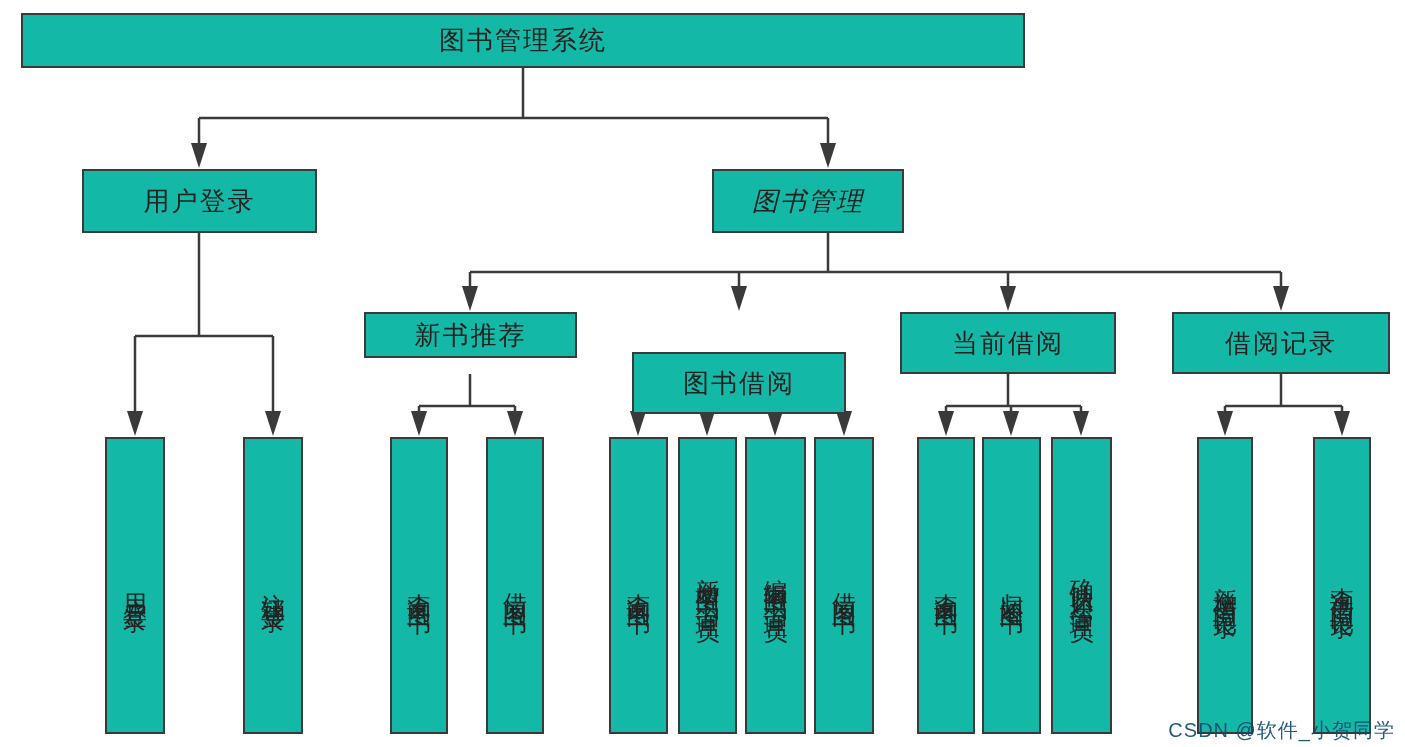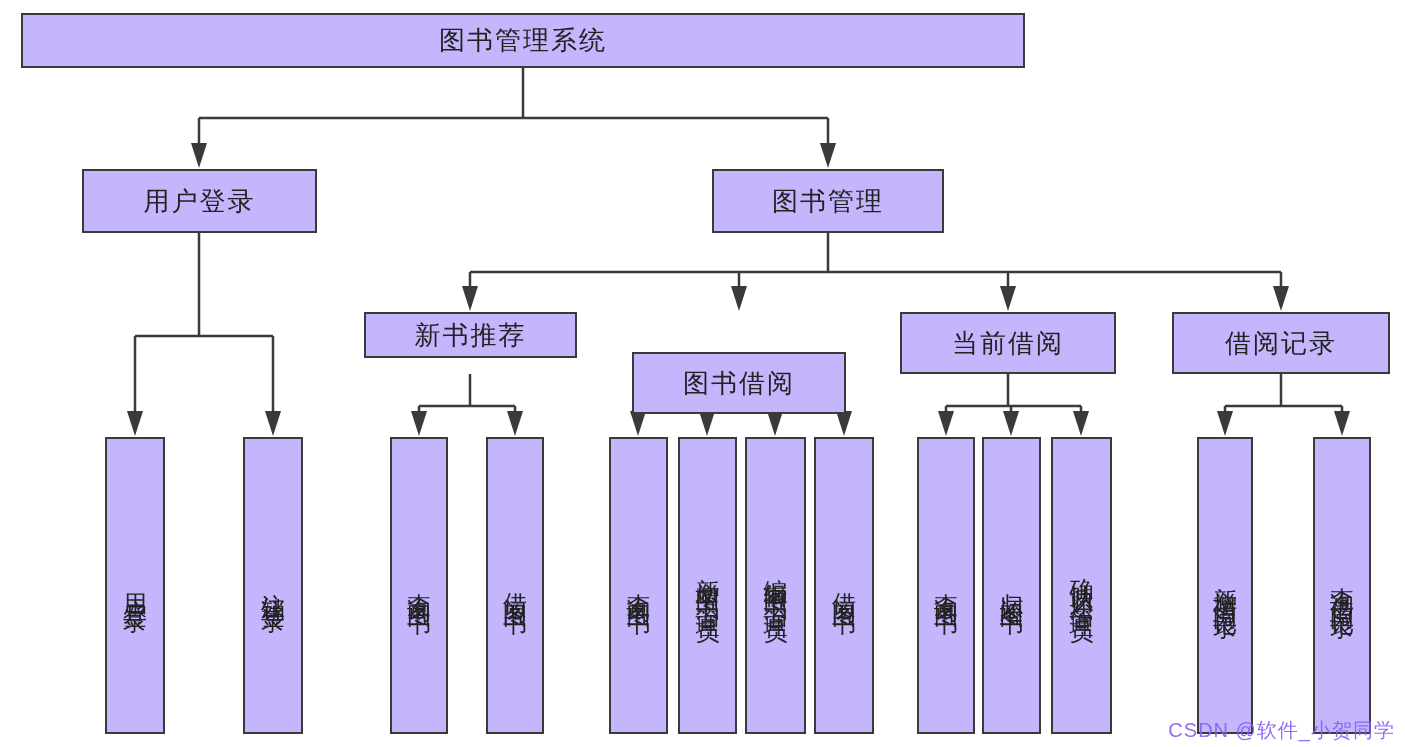--- a/index.html
+++ b/index.html
@@ -14,21 +14,21 @@
   }
   .connectors {
     position: absolute;
     left: 0; top: 0;
     width: 1405px; height: 747px;
     z-index: 0;
   }
   .node {
     position: absolute;
     box-sizing: border-box;
-    background: #c4b5fd;
+    background: #14b8a6;
     border: 2.5px solid #3a3a3a;
     display: flex;
     align-items: center;
     justify-content: center;
     z-index: 1;
     font-size: 26px;
     letter-spacing: 2px;
     color: #222222;
     white-space: nowrap;
   }
@@ -40,21 +40,21 @@
     line-height: 1;
     white-space: normal;
   }
   .watermark {
     position: absolute;
     right: 10px;
     top: 717px;
     z-index: 2;
     font-size: 20px;
     letter-spacing: 1px;
-    color: #8b5cf6;
+    color: #0c4a6e;
     opacity: 0.9;
     white-space: nowrap;
   }
 </style>
 </head>
 <body>
 
 <div class="canvas">
 
   <svg class="connectors" viewBox="0 0 1405 747" xmlns="http://www.w3.org/2000/svg">
@@ -84,21 +84,21 @@
       <polygon points="1003,411 1019,411 1011,436"></polygon>
       <polygon points="1073,411 1089,411 1081,436"></polygon>
       <polygon points="1217,411 1233,411 1225,436"></polygon>
       <polygon points="1334,411 1350,411 1342,436"></polygon>
     </g>
   </svg>
 
   <div class="node" style="left:21px; top:13px; width:1004px; height:55px;">图书管理系统</div>
 
   <div class="node" style="left:82px; top:169px; width:235px; height:64px;">用户登录</div>
-  <div class="node" style="left:712px; top:169px; width:232px; height:64px;">图书管理</div>
+  <div class="node" style="left:712px; top:169px; width:192px; height:64px;font-style:italic;">图书管理</div>
 
   <div class="node" style="left:364px; top:312px; width:213px; height:46px;">新书推荐</div>
   <div class="node" style="left:632px; top:312px; width:214px; height:62px;margin-top:40px;">图书借阅</div>
   <div class="node" style="left:1172px; top:312px; width:218px; height:62px;">借阅记录</div>
   <div class="node" style="left:900px; top:312px; width:216px; height:62px;">当前借阅</div>
 
   <div class="node v" style="left:105px; top:437px; width:60px; height:297px;">用户登录</div>
   <div class="node v" style="left:243px; top:437px; width:60px; height:297px;">注销登录</div>
 
   <div class="node v" style="left:390px; top:437px; width:58px; height:297px;">查询图书</div>

